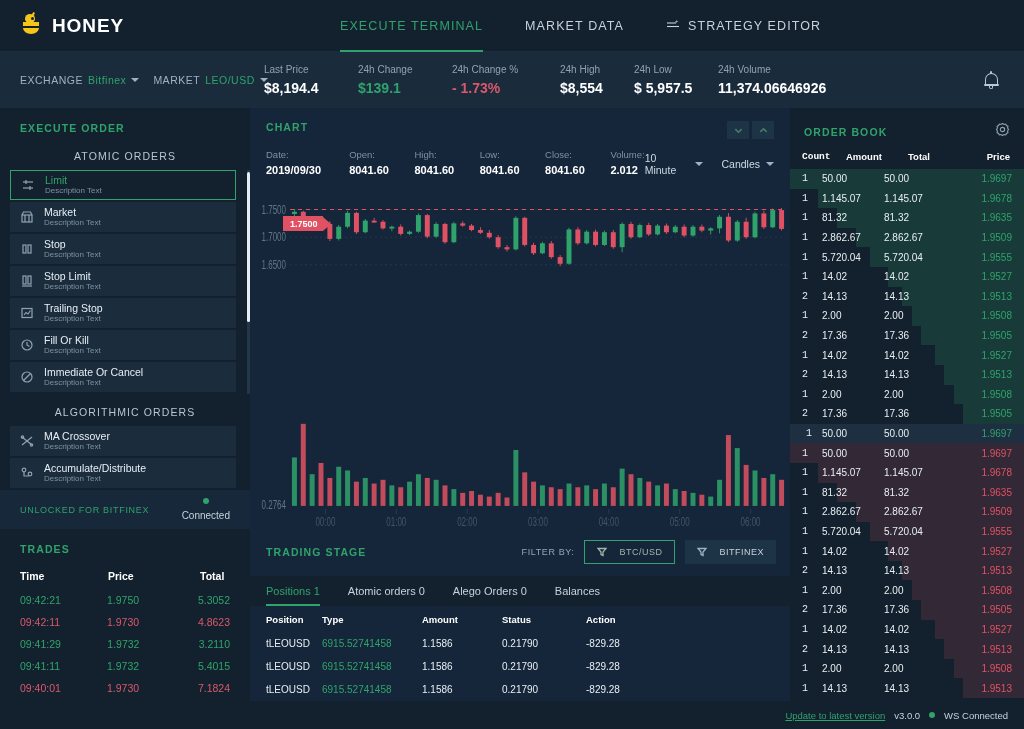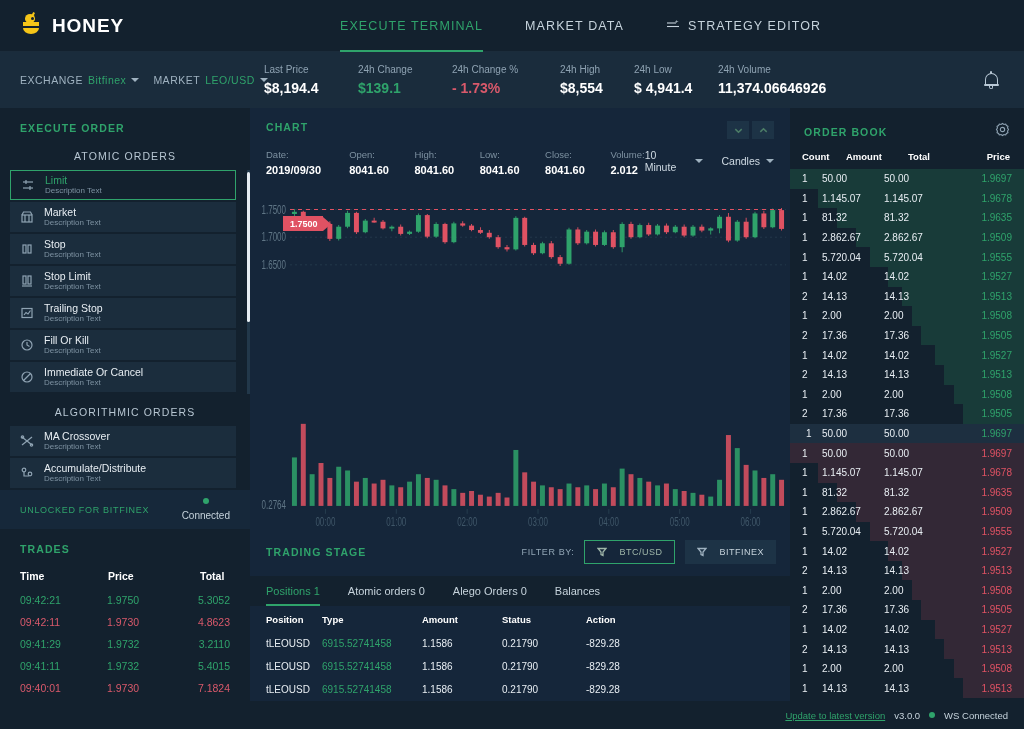--- a/index.html
+++ b/index.html
@@ -111,21 +111,21 @@
   .tr-head { font-weight: bold; color: #fff; padding-bottom: 7px; }
   .tr-row.up { color: #2fa36b; }
   .tr-row.down { color: #d9596b; }
 
   
   .chart-head { padding: 13px 16px 0 16px; display:flex; align-items:flex-start; justify-content: space-between; }
   .chart-ctrls { display: flex; gap: 3px; }
   .cc-btn { width: 22px; height: 18px; background: #1d3346; display: flex; align-items: center; justify-content: center; cursor: pointer; }
   .cc-btn svg { width: 11px; height: 11px; stroke: #4c7d67; fill:none; stroke-width: 1.6; }
 
-  .ohlc { display: flex; align-items: flex-start; padding: 10px 16px 8px; gap: 0; }
+  .ohlc { display: flex; align-items: flex-end; padding: 10px 16px 8px; gap: 0; }
   .ohlc-item { display: flex; flex-direction: column; gap: 4px; }
   .ohlc-item .k { font-size: 9.5px; color: #7d91a1; }
   .ohlc-item .v { font-size: 11px; font-weight: bold; color: #fff; }
   .ohlc-right { margin-left: auto; display: flex; gap: 18px; align-items: center; }
   .drop { display: flex; align-items: center; gap: 6px; font-size: 10.5px; color: #cfdae3; cursor: pointer; }
 
   .chart-area { flex: 1; position: relative; min-height: 0; overflow: hidden; }
   .chart-svg { position: absolute; inset: 0; width: 100%; height: 100%; }
   .ylab { font-size: 8px; fill: #5f7585; font-family: "Liberation Sans", sans-serif; }
   .xlab { font-size: 8px; fill: #3f5668; font-family: "Liberation Sans", sans-serif; }
@@ -163,21 +163,21 @@
   .gear { margin-left: auto; cursor: pointer; }
   .gear svg { width: 15px; height: 15px; stroke: #8fa3b3; fill: none; stroke-width: 1.2; }
   .ob-cols { display: flex; padding: 0 12px 7px 12px; font-size: 9.5px; font-weight: bold; color: #fff; }
   .ob-rows { flex: 1; overflow: hidden; }
   .ob-row { position: relative; display: flex; height: 19.6px; align-items: center; font-size: 10px; }
   .ob-row .bar { position: absolute; top: 0; bottom: 0; right: 0; }
   .ob-row.bid .bar { background: rgba(47,163,107,.20); }
   .ob-row.ask .bar { background: rgba(224,82,99,.16); }
   .ob-row.sep { background: #1d2f40; }
   .ob-c { position: relative; z-index: 2; }
-  .c-count { width: 32px; padding-left: 12px; color: #e8eef3; }
+  .c-count { width: 32px; padding-left: 12px; color: #e8eef3; font-family: Liberation Mono, monospace; }
   .c-amt   { width: 62px; color: #e8eef3; }
   .c-tot   { width: 62px; color: #e8eef3; }
   .c-price { flex: 1; text-align: right; padding-right: 12px; }
   .ob-row.bid .c-price { color: #2fa36b; }
   .ob-row.ask .c-price { color: #e05263; }
   .ob-row.sep .c-count { padding-left: 16px; }
   .ob-row.sep .c-price { color: #2fa36b; }
   .ob-cols .c-count, .ob-cols .c-amt, .ob-cols .c-tot, .ob-cols .c-price { color: #fff; }
   .ob-cols .c-count { padding-left: 0; width: 44px; }
   .ob-cols .c-amt { width: 62px; }
@@ -250,21 +250,21 @@
       <div class="stat" style="width:108px">
         <span class="lab">24h Change %</span>
         <span class="val down">- 1.73%</span>
       </div>
       <div class="stat" style="width:74px">
         <span class="lab">24h High</span>
         <span class="val">$8,554</span>
       </div>
       <div class="stat" style="width:84px">
         <span class="lab">24h Low</span>
-        <span class="val">$ 4,941.4</span>
+        <span class="val">$ 5,957.5</span>
       </div>
       <div class="stat">
         <span class="lab">24h Volume</span>
         <span class="val">11,374.06646926</span>
       </div>
     </div>
     <div class="bell-wrap">
       <div class="bell">
         <div class="bell-top"></div>
           <div class="bell-b"></div>

